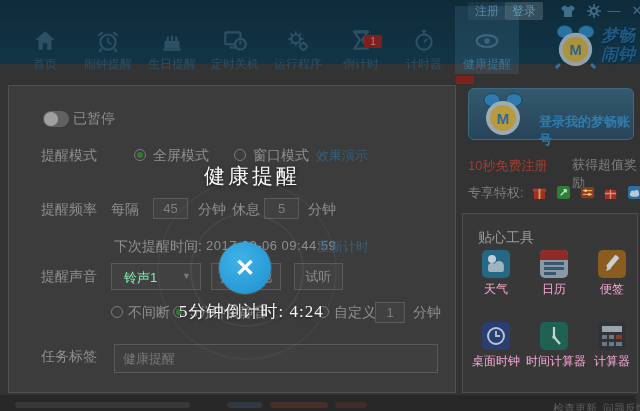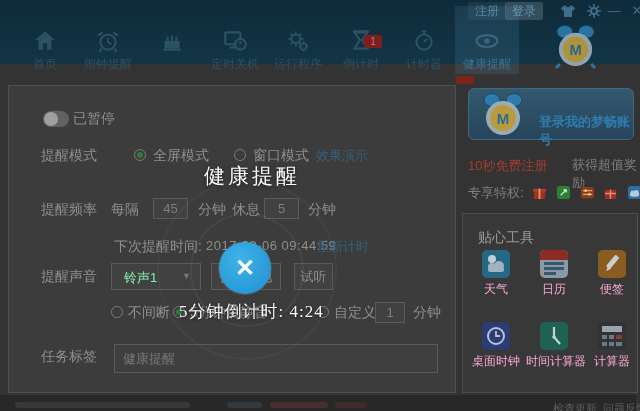--- a/index.html
+++ b/index.html
@@ -115,20 +115,21 @@
       <span class="nav-lb">闹钟提醒</span>
     </div>
     <div class="nav-item" style="left:140px;">
       <svg class="nav-ic" viewBox="0 0 24 24">
           <rect x="5" y="12" width="14" height="7" fill="#2c5064"></rect>
           <rect x="7" y="8" width="2" height="4" fill="#2c5064"></rect>
           <rect x="11" y="7" width="2" height="5" fill="#2c5064"></rect>
           <rect x="15" y="8" width="2" height="4" fill="#2c5064"></rect>
           <rect x="4" y="19" width="16" height="2" fill="#2c5064"></rect>
         </svg>
+      <span class="nav-lb">生日提醒</span>
     </div>
     <div class="nav-item" style="left:203px;">
       <svg class="nav-ic" viewBox="0 0 24 24">
           <rect x="3" y="4" width="14" height="11" rx="1" fill="none" stroke="#2c5064" stroke-width="2"></rect>
           <path d="M7 18h6" stroke="#2c5064" stroke-width="2"></path>
           <circle cx="17" cy="15" r="5" fill="#123546" stroke="#2c5064" stroke-width="2"></circle>
           <path d="M17 12v3" stroke="#2c5064" stroke-width="1.8"></path>
         </svg>
       <span class="nav-lb">定时关机</span>
     </div>
@@ -167,20 +168,24 @@
     </div>
 
     <svg class="abs" style="left:552px;top:23px;opacity:.85;" width="47" height="47" viewBox="0 0 48 48">
       <ellipse cx="13" cy="9" rx="8" ry="6.5" fill="#2e7fb5" stroke="#17465e" stroke-width="1"></ellipse>
       <ellipse cx="35" cy="9" rx="8" ry="6.5" fill="#2e7fb5" stroke="#17465e" stroke-width="1"></ellipse>
       <path d="M8 42l-4 4M40 42l4 4" stroke="#2e7fb5" stroke-width="3"></path>
       <circle cx="24" cy="27" r="17" fill="#a7b6c0"></circle>
       <circle cx="24" cy="27" r="13" fill="#c9a43a"></circle>
       <text x="24" y="33" text-anchor="middle" font-size="15" font-weight="bold" fill="#2e6e9e" font-family="Liberation Sans,sans-serif">M</text>
     </svg>
+    <div id="logo-text">
+      <div>梦畅</div>
+      <div>闹钟</div>
+    </div>
   </div>
 
   <div id="panel">
 
     <div class="toggle">
         <div class="knob"></div>
       </div>
     <span class="lbl" style="left:64px;top:24px;">已暂停</span>
 
     <span class="lbl" style="left:32px;top:61px;">提醒模式</span>
@@ -201,21 +206,21 @@
     <span class="lbl" style="left:105px;top:152px;">下次提醒时间:</span>
     <span class="lbl" style="left:197px;top:152px;font-size:13px;letter-spacing:.5px;color:#8e8e8e;">2017-09-06 09:44:59</span>
     <span class="link" style="left:308px;top:152px;">重新计时</span>
 
     <span class="lbl" style="left:32px;top:182px;">提醒声音</span>
     <div class="selectbox">
       <span class="val">铃声1</span>
       <span class="caret">▼</span>
     </div>
     <div class="btn" style="left:202px;top:177px;width:70px;">打开本地</div>
-    <div class="btn" style="left:285px;top:177px;width:39px;">试听</div>
+    <div class="btn" style="left:285px;top:177px;width:49px;">试听</div>
 
     <div class="radio" style="left:102px;top:220px;"></div>
     <span class="lbl" style="left:119px;top:218px;">不间断</span>
     <div class="radio on" style="left:164px;top:220px;"></div>
     <span class="lbl" style="left:181px;top:218px;">5分钟后静音</span>
     <div class="radio" style="left:308px;top:220px;"></div>
     <span class="lbl" style="left:325px;top:218px;">自定义</span>
     <input class="numbox" style="left: 366px; top: 216px; width: 30px;" value="1">
     <span class="lbl" style="left:404px;top:218px;">分钟</span>
 

